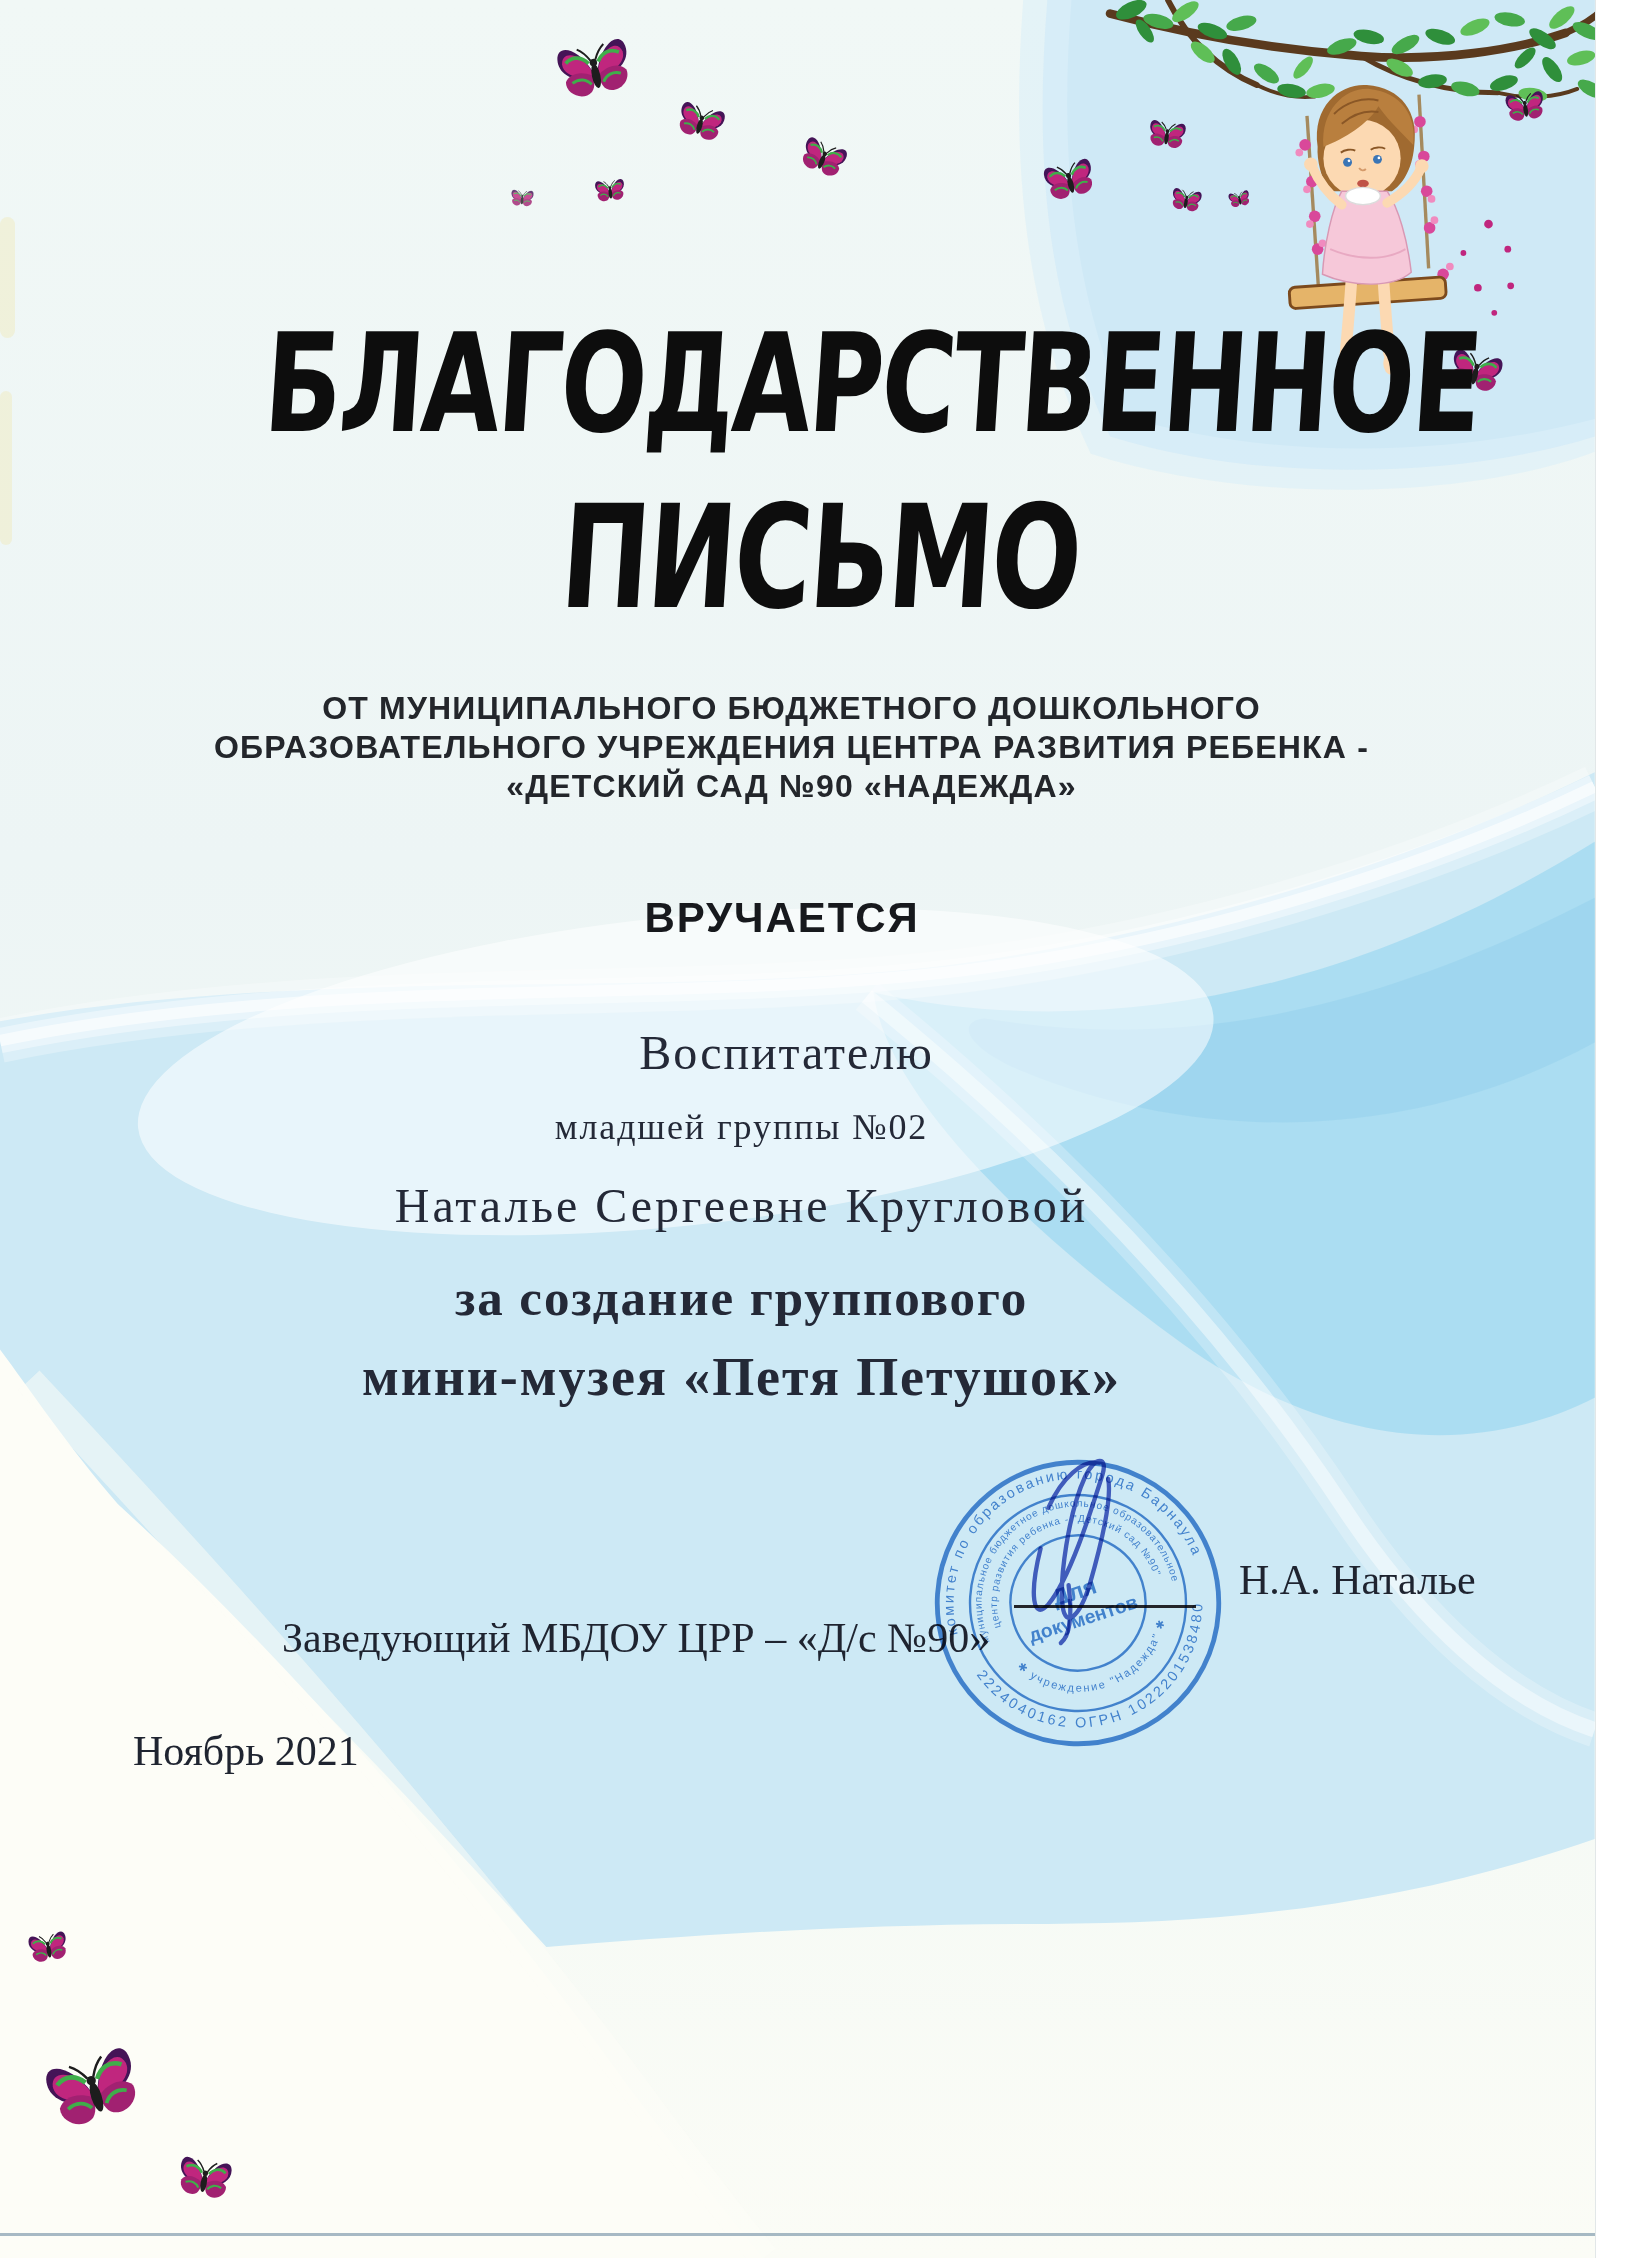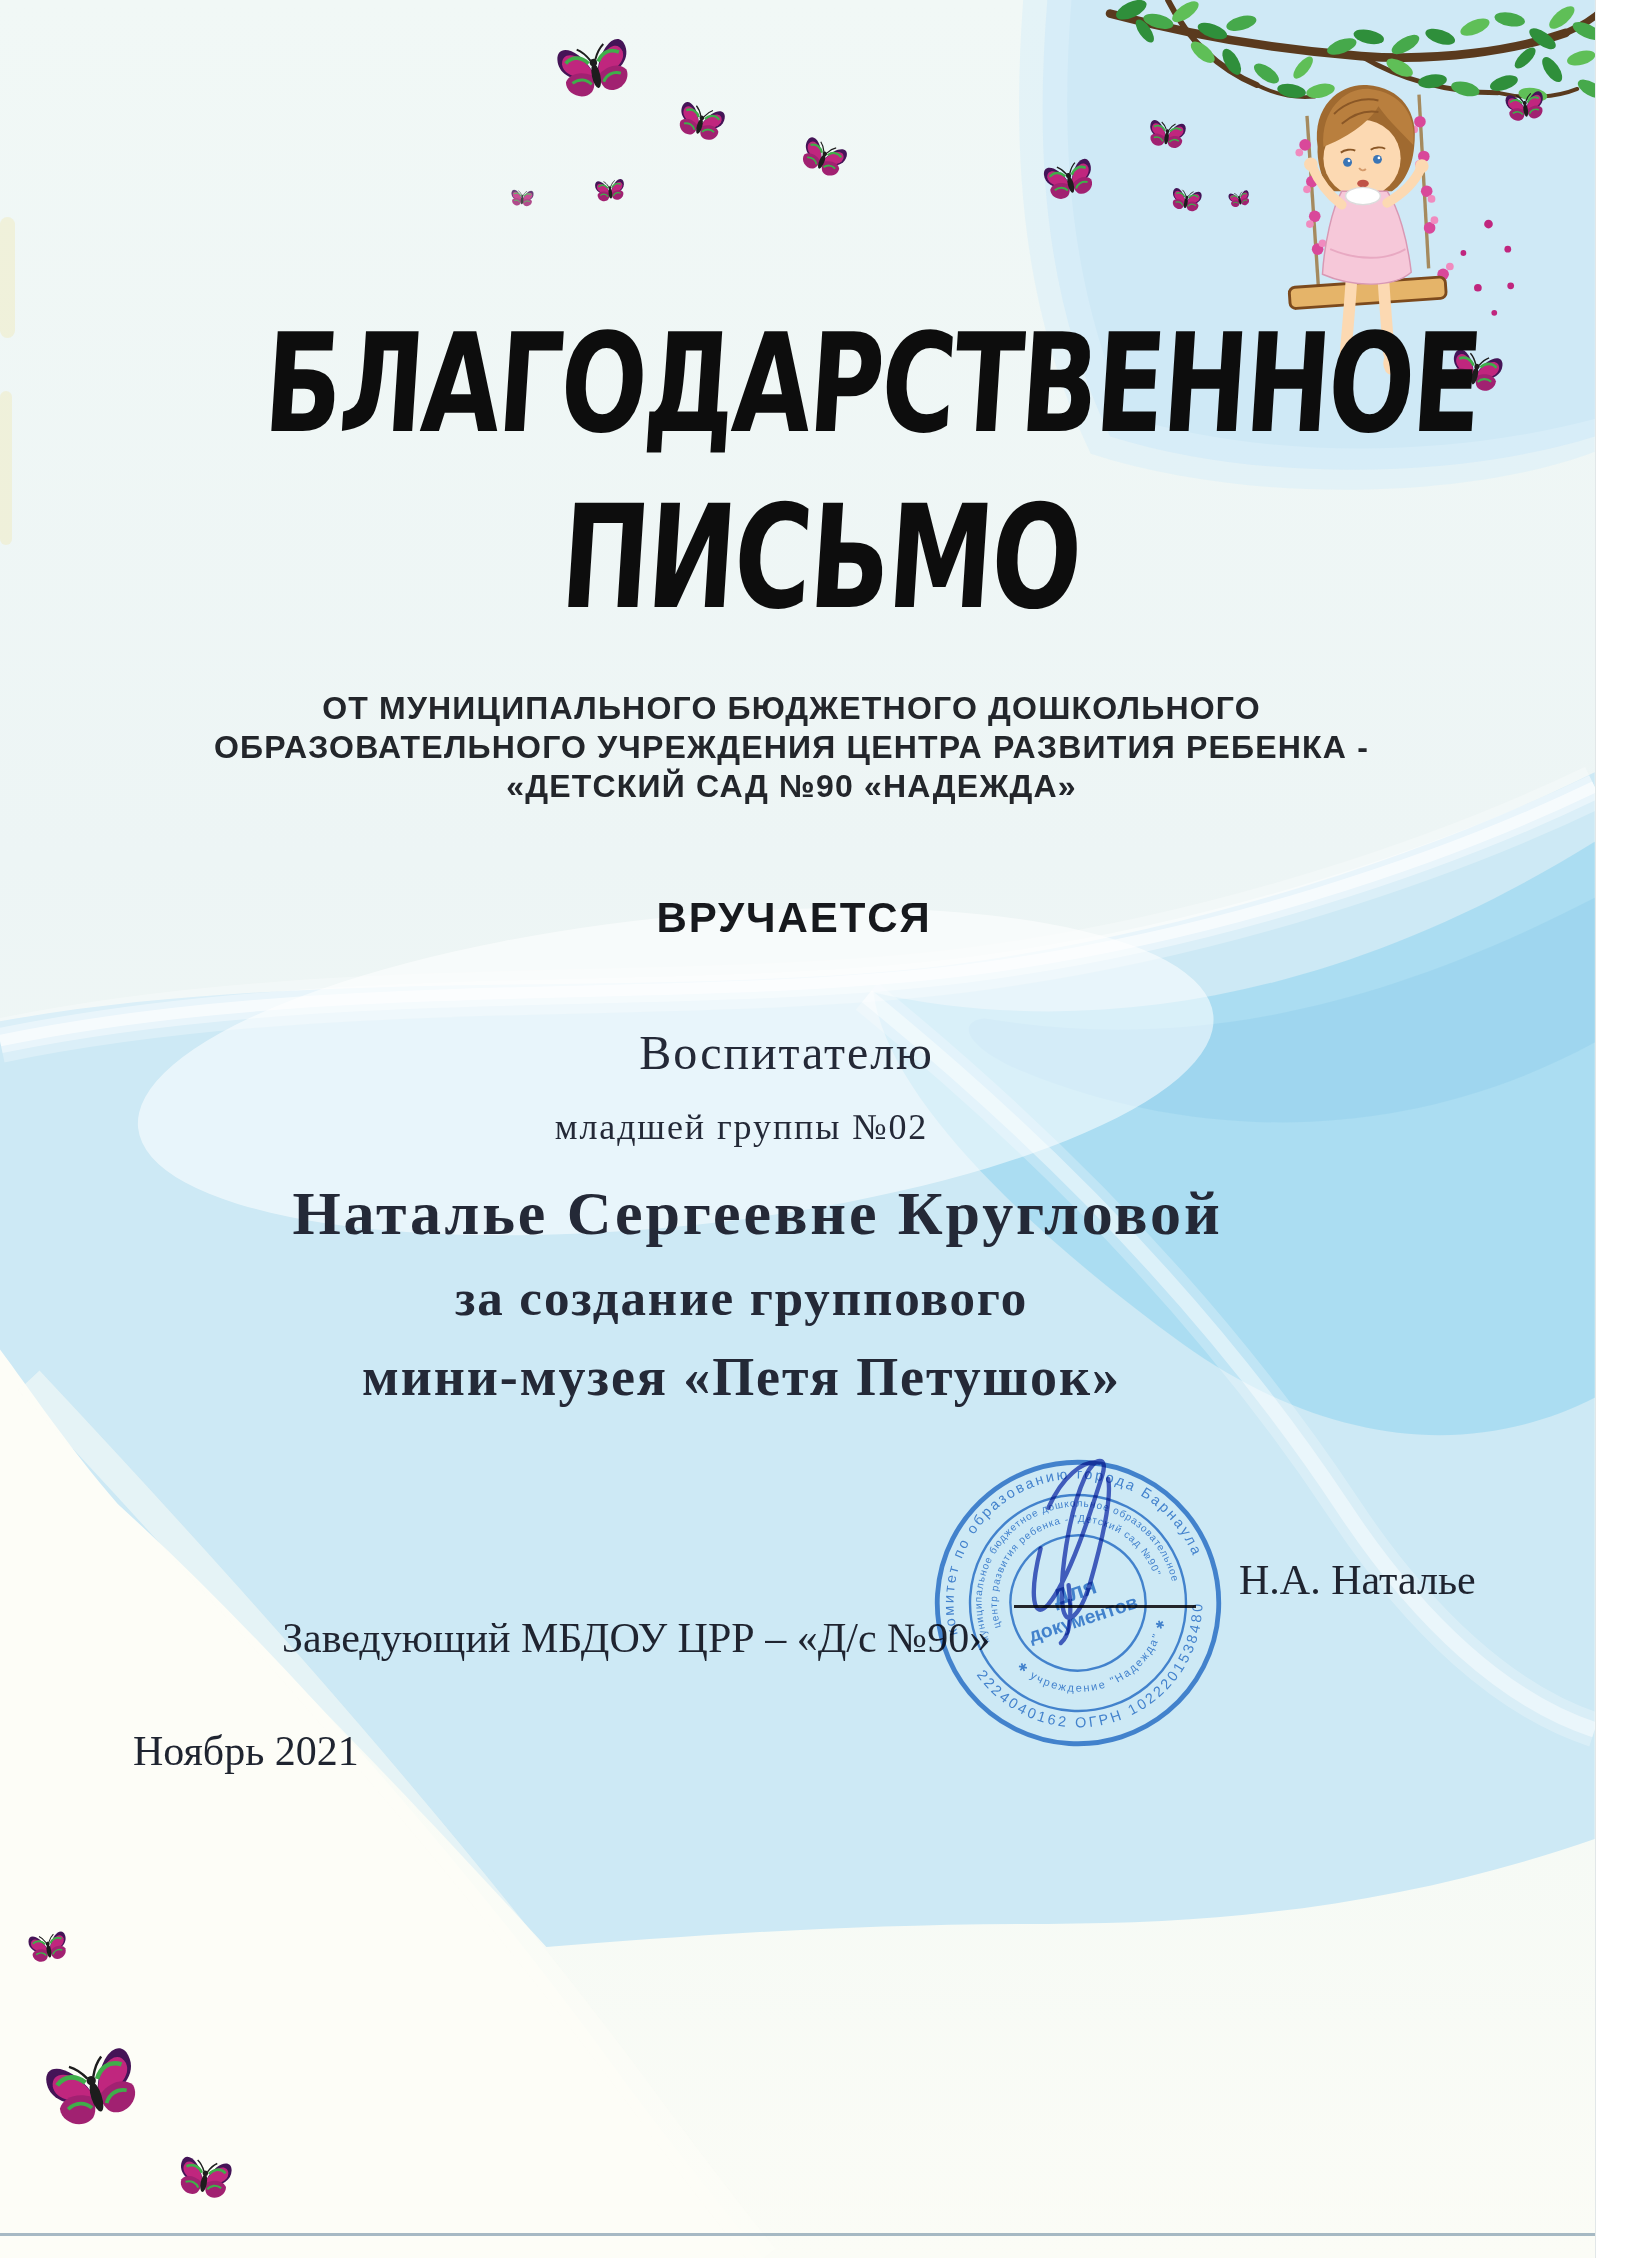--- a/index.html
+++ b/index.html
@@ -224,25 +224,25 @@
     </g>
   </svg>
 
   <div class="abs txt title-line" style="left:92px;top:307px;width:1332px;font-size:137px;line-height:154px;">БЛАГОДАРСТВЕННОЕ</div>
   <div class="abs txt title-line" style="left:241px;top:481px;width:1159px;font-size:143px;line-height:154px;">ПИСЬМО</div>
 
   <div class="abs txt issuer-line" style="left:0;top:689px;width:1583px;">ОТ МУНИЦИПАЛЬНОГО БЮДЖЕТНОГО ДОШКОЛЬНОГО</div>
   <div class="abs txt issuer-line" style="left:0;top:728px;width:1583px;">ОБРАЗОВАТЕЛЬНОГО УЧРЕЖДЕНИЯ ЦЕНТРА РАЗВИТИЯ РЕБЕНКА -</div>
   <div class="abs txt issuer-line" style="left:0;top:767px;width:1583px;text-align:center;">«ДЕТСКИЙ САД №90 «НАДЕЖДА»</div>
 
-  <div class="abs txt presented" style="left:0;top:894px;width:1564px;padding-left:12px;">ВРУЧАЕТСЯ</div>
+  <div class="abs txt presented" style="left:0;top:894px;width:1564px;">ВРУЧАЕТСЯ</div>
 
   <div class="abs txt serif-line" style="left:0;top:1025px;width:1483px;font-size:48px;letter-spacing:1.9px;padding-left:45px;">Воспитателю</div>
   <div class="abs txt serif-line" style="left:0;top:1106px;width:1483px;font-size:36px;letter-spacing:1.9px;">младшей группы №02</div>
-  <div class="abs txt serif-line" style="left:16px;top:1178px;width:1483px;font-size:62px;font-weight:bold;letter-spacing:2.9px;">Наталье Сергеевне Кругловой</div>
+  <div class="abs txt serif-line" style="left:0;top:1178px;width:1483px;font-size:48px;font-weight:normal;letter-spacing:2.9px;">Наталье Сергеевне Кругловой</div>
   <div class="abs txt serif-line" style="left:0;top:1269px;width:1483px;font-size:51px;font-weight:bold;letter-spacing:1.9px;">за создание группового</div>
   <div class="abs txt serif-line" style="left:0;top:1346px;width:1483px;font-size:54px;font-weight:bold;letter-spacing:1.9px;">мини-музея «Петя Петушок»</div>
 
   <div class="abs txt sig-text" style="left:282px;top:1580px;margin-top:34px;">Заведующий МБДОУ ЦРР – «Д/с №90»</div>
   <div class="abs sig-line" style="left:1014px;top:1605px;width:182px;"></div>
   <div class="abs txt sig-text" style="left:1239px;top:1556px;">Н.А. Наталье</div>
 
   <div class="abs txt sig-text" style="left:133px;top:1688px;margin-top:39px;">Ноябрь 2021</div>
 
   <svg class="stamp-svg" style="left:917px;top:1442px;" width="322" height="322" viewBox="-167 -167 334 334" aria-hidden="true">

